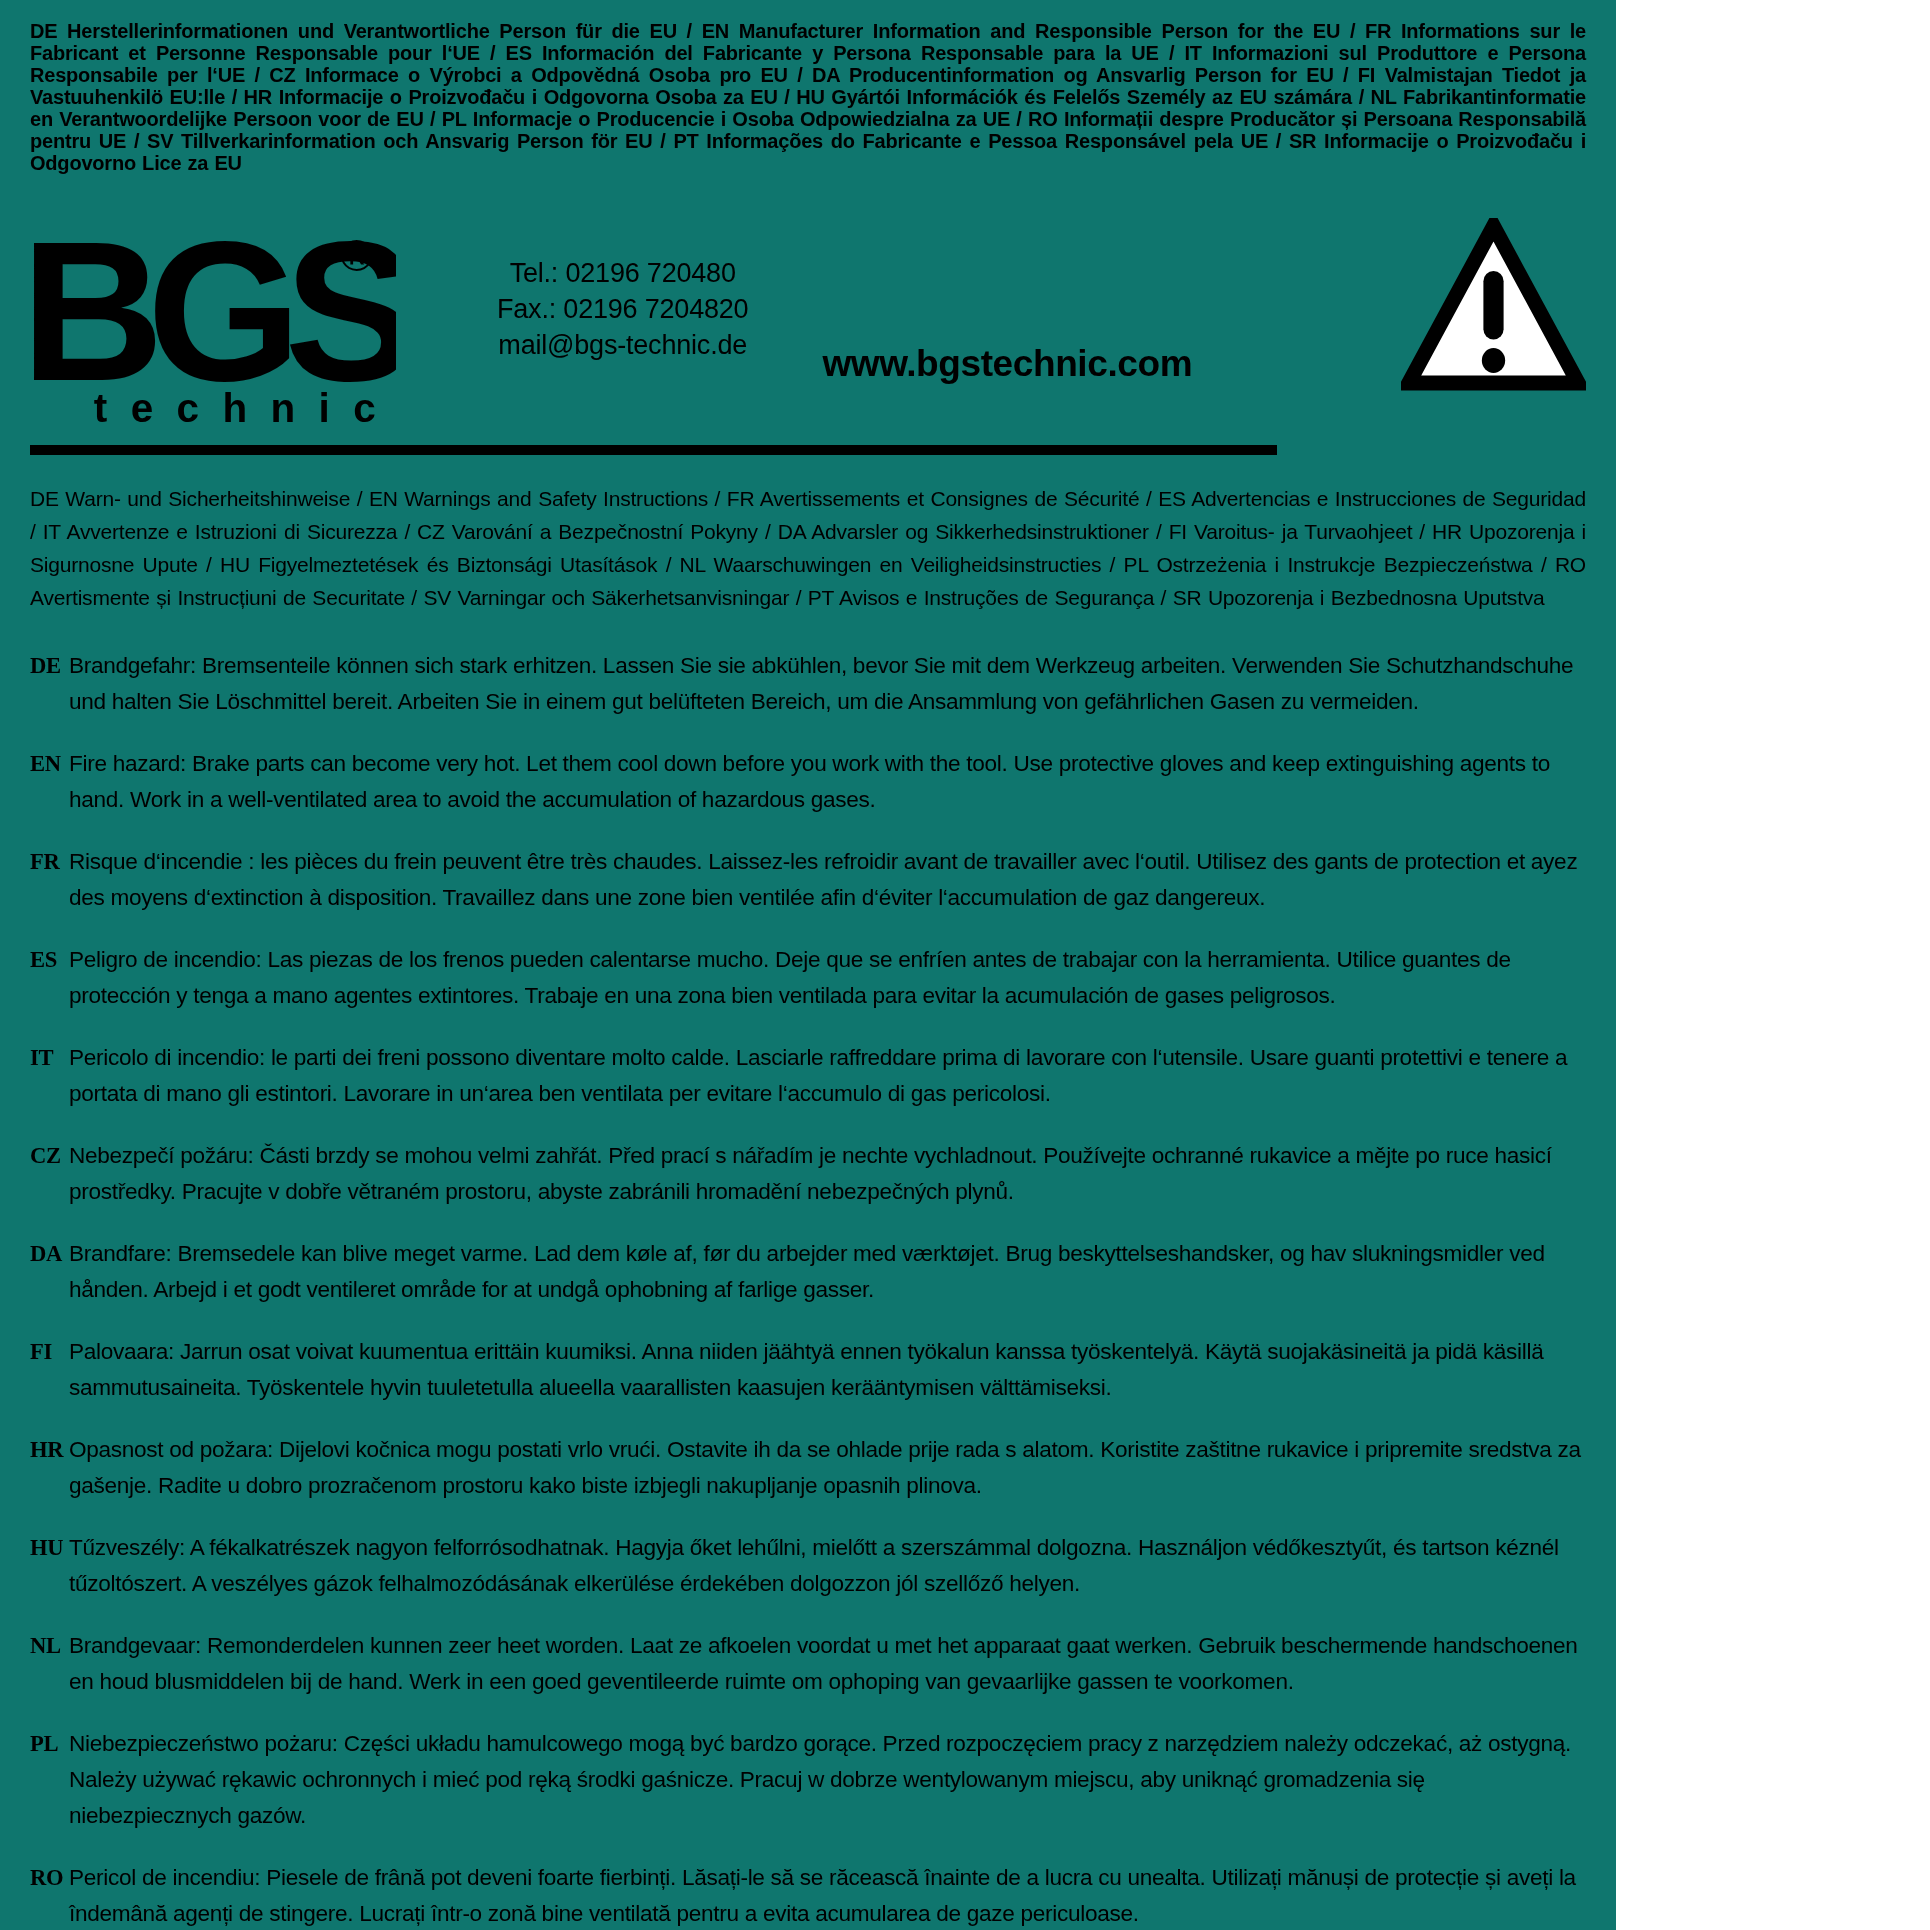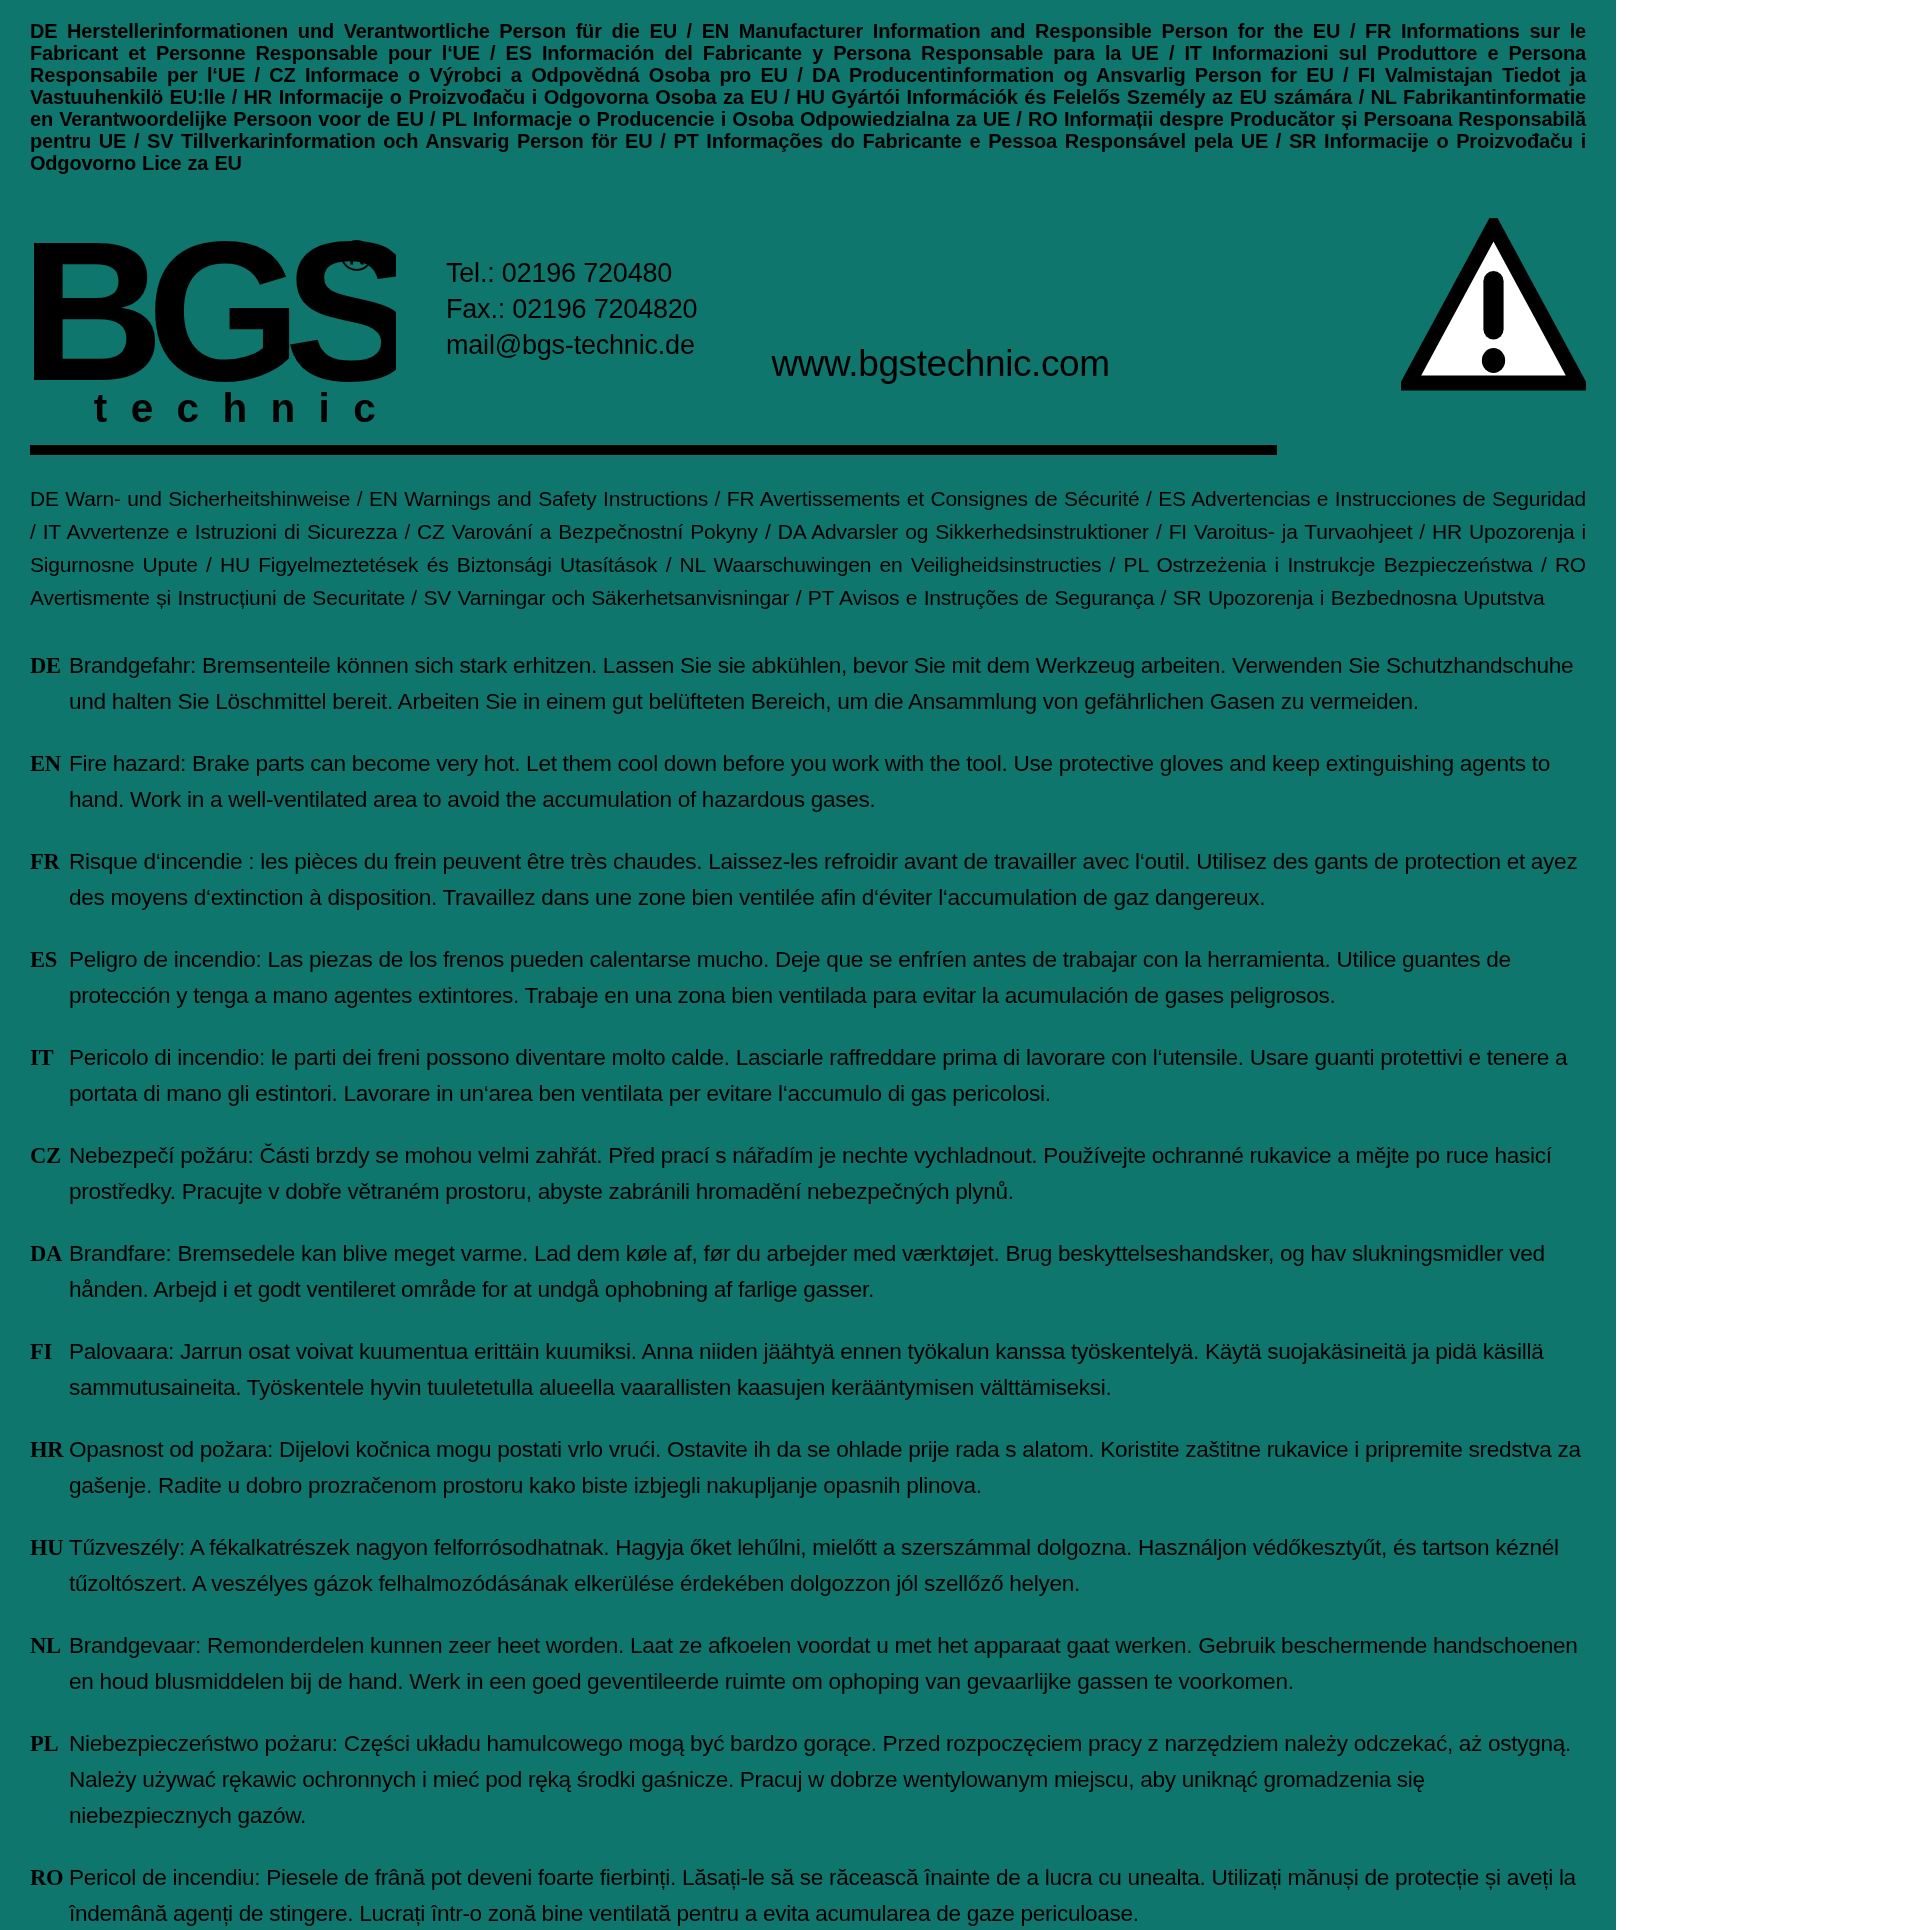--- a/index.html
+++ b/index.html
@@ -29,32 +29,33 @@
   .logo-wrap { width:366px; flex:none; }
   .addr-col {
     margin-left:37px;
     margin-top:37px;
     font-size:27px;
     line-height:36px;
     letter-spacing:-0.2px;
     white-space:nowrap;
   }
   .contact-col {
-    margin-left:50px;
+    margin-left:101px;
     margin-top:37px;
     font-size:27px;
     line-height:36px;
     letter-spacing:-0.2px;
     white-space:nowrap;
+    text-align:center;
   }
   .website {
     margin-left:74px;
     margin-top:125px;
     font-size:37px;
-    font-weight:normal;
+    font-weight:bold;
     letter-spacing:-0.4px;
     white-space:nowrap;
   }
   .triangle-wrap { margin-left:auto; flex:none; margin-top:0px; }
   .rule {
     margin-top:6.2px;
     width:1247px; height:10px;
     background:#000000;
   }
   .warn-header {

